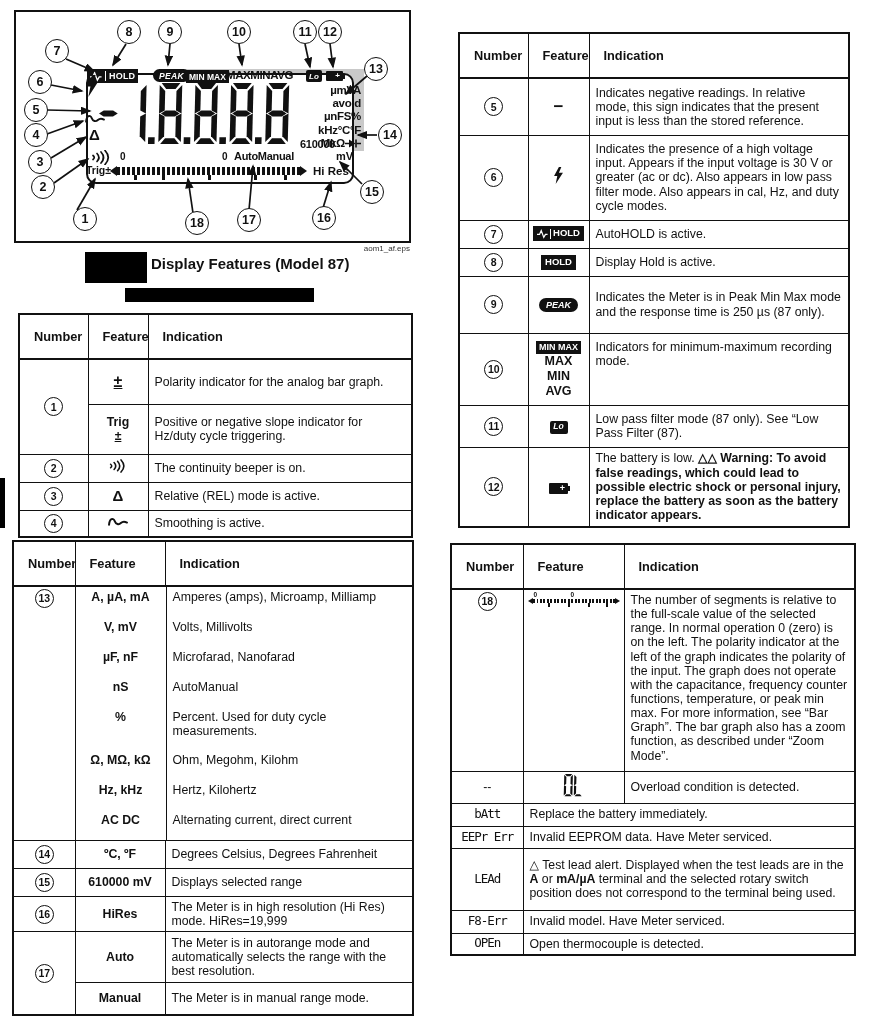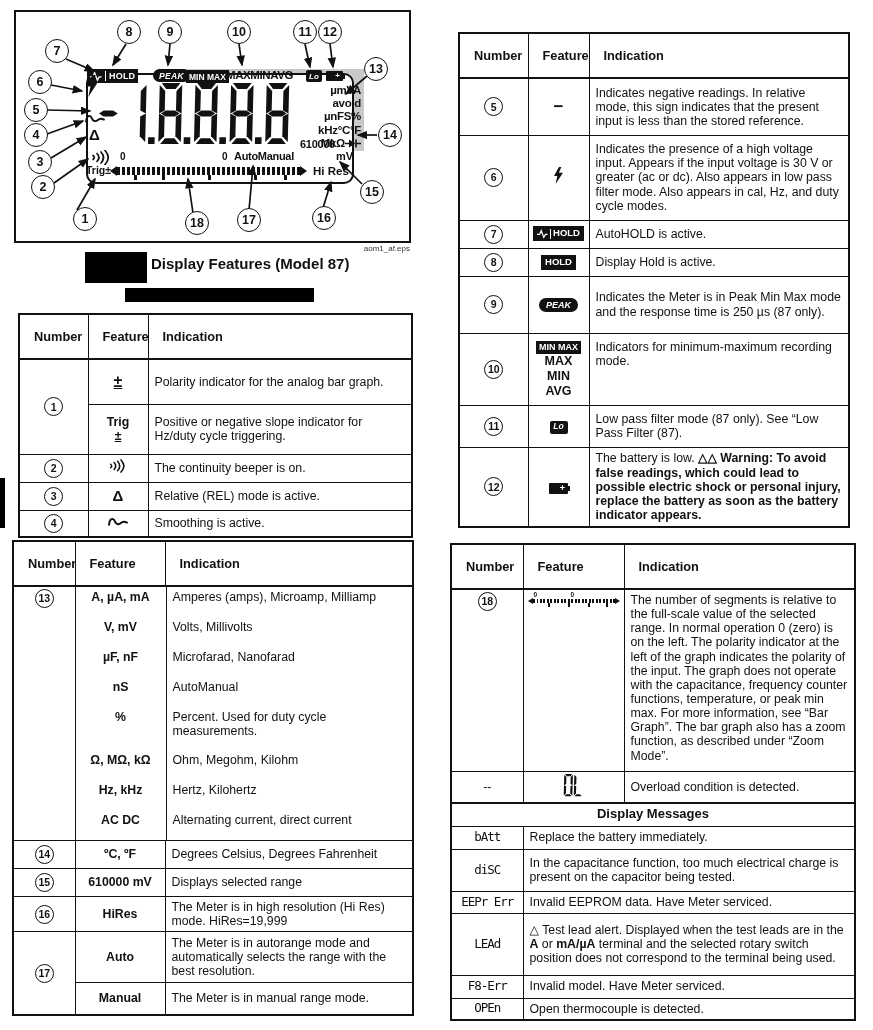--- a/index.html
+++ b/index.html
@@ -509,29 +509,22 @@
                   <polygon points="2,31 8,34 8,54 2,60"></polygon>
                   <polygon points="2,2 8,8 8,28 2,31"></polygon>
                   <polygon points="30,2 36,8 36,28 30,31"></polygon>
                   <polygon points="30,31 36,34 36,54 30,60"></polygon>
                   <polygon points="37,56 47,56 52,62 32,62"></polygon>
                 </g>
               </svg></td>
       <td>Overload condition is detected.</td>
     </tr>
     <tr style="height:23px">
-      <td class="msg-title" colspan="3">Display Messages</td>
-    </tr>
-    <tr style="height:23px">
       <td class="ctr lcdcode">bAtt</td>
       <td colspan="2">Replace the battery immediately.</td>
-    </tr>
-    <tr style="height:42px">
-      <td class="ctr lcdcode">diSC</td>
-      <td colspan="2">In the capacitance function, too much electrical charge is present on the capacitor being tested.</td>
     </tr>
     <tr style="height:22px">
       <td class="ctr lcdcode">EEPr Err</td>
       <td colspan="2">Invalid EEPROM data. Have Meter serviced.</td>
     </tr>
     <tr style="height:62px">
       <td class="ctr lcdcode">LEAd</td>
       <td colspan="2"><span>△ Test lead alert. Displayed when the test leads are in the </span><b>A</b><span> or </span><b>mA/µA</b><span> terminal and the selected rotary switch position does not correspond to the terminal being used.</span></td>
     </tr>
     <tr style="height:23px">

